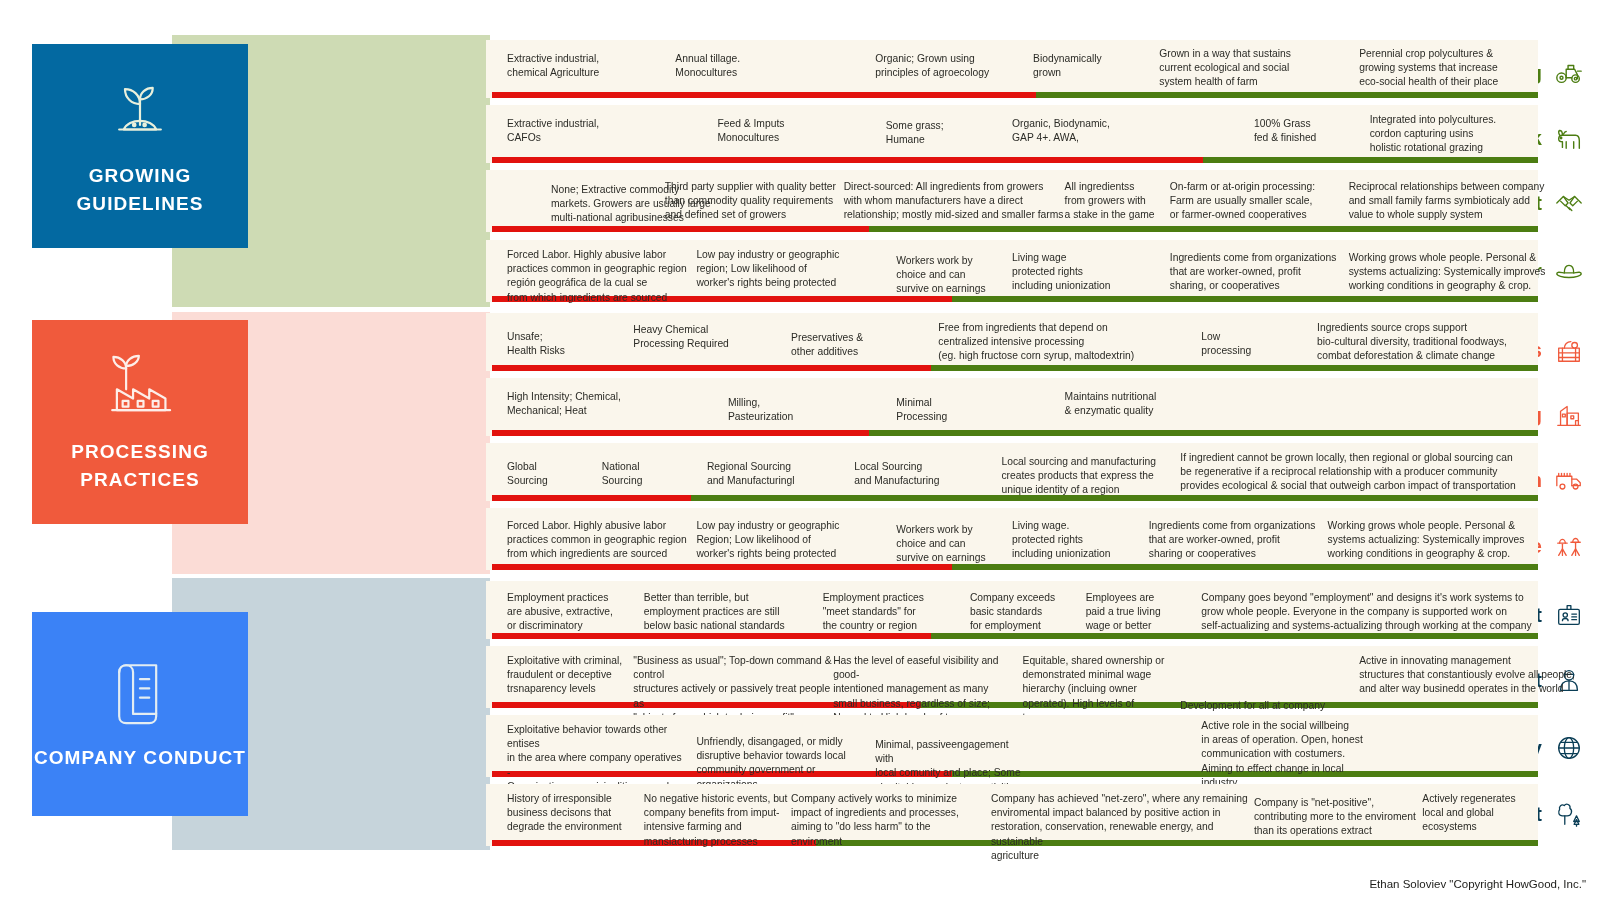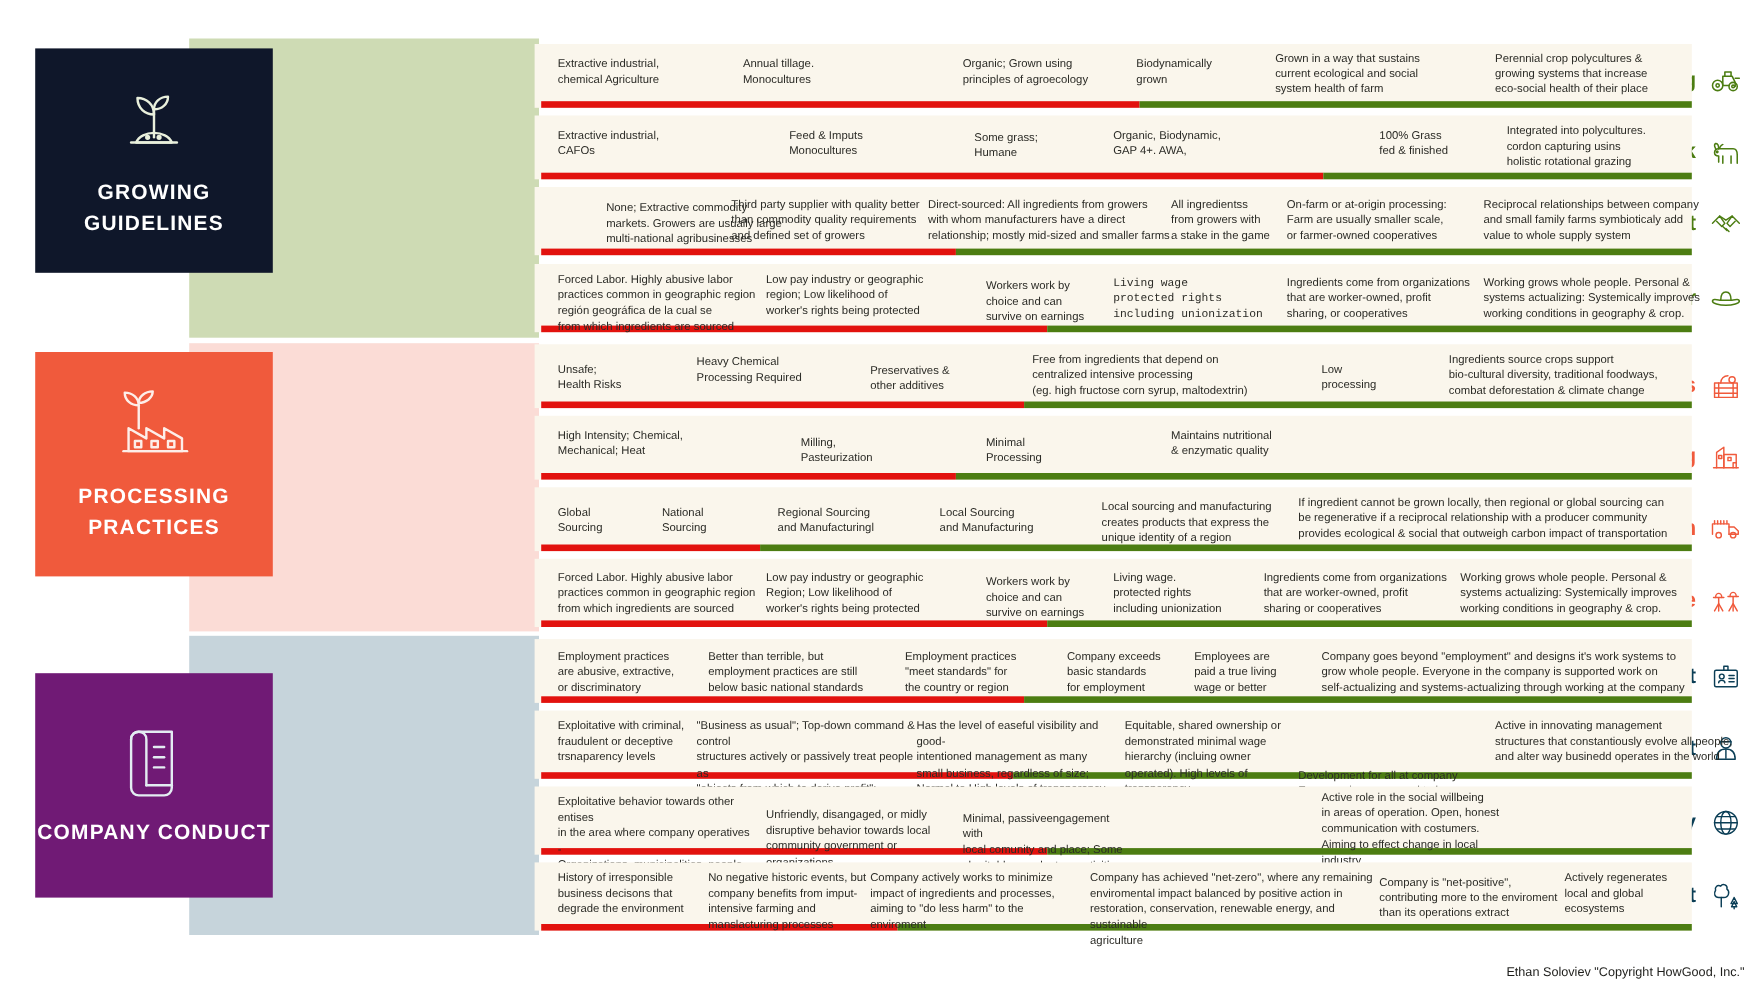--- a/index.html
+++ b/index.html
@@ -109,21 +109,21 @@
   <div class="band" style="top:35px;height:272px;">
     <div class="band-tint" style="background:#cedbb4;"></div>
   </div>
   <div class="band" style="top:312px;height:262px;">
     <div class="band-tint" style="background:#fbdcd6;"></div>
   </div>
   <div class="band" style="top:578px;height:272px;">
     <div class="band-tint" style="background:#c6d4db;"></div>
   </div>
 
-  <div class="section-card" style="top:44px;height:204px;background:#0f172a;">
+  <div class="section-card" style="top:44px;height:204px;background:#0369a1;">
     <span class="sc-icon">
       <svg viewBox="0 0 64 64" width="74" height="74" fill="none" stroke="#e9f0dc" stroke-width="1.9" stroke-linecap="round" stroke-linejoin="round">
         <path d="M32 44 V22"></path>
         <path d="M32 26 C32 18 26 13 19 13 C19 21 25 26 32 26 Z"></path>
         <path d="M32 22 C32 16 37 12 43 12 C43 18 38 22 32 22 Z"></path>
         <path d="M18 48 C22 38 42 38 46 48 Z"></path>
         <path d="M14 48 H50"></path>
         <circle cx="27" cy="44" r="1.1" fill="#e9f0dc"></circle>
         <circle cx="36" cy="44" r="1.1" fill="#e9f0dc"></circle>
       </svg>
@@ -142,21 +142,21 @@
         <rect x="17" y="44" width="5" height="5"></rect>
         <rect x="30" y="44" width="5" height="5"></rect>
         <rect x="43" y="44" width="5" height="5"></rect>
         <path d="M8 52 H58"></path>
       </svg>
     </span>
     <span class="sc-title">PROCESSING
 PRACTICES</span>
   </div>
 
-  <div class="section-card" style="top:612px;height:204px;background:#701a75;">
+  <div class="section-card" style="top:612px;height:204px;background:#3b82f6;">
     <span class="sc-icon">
       <svg viewBox="0 0 64 64" width="74" height="74" fill="none" stroke="#e3edf2" stroke-width="1.9" stroke-linecap="round" stroke-linejoin="round">
         <path d="M20 8 H46 V52 C46 56 43 58 40 58 H20 C17 58 14 56 14 52 V14 C14 10 17 8 20 8 Z"></path>
         <path d="M14 14 C14 10 17 8 20 8 C23 8 26 10 26 14 V50"></path>
         <path d="M32 20 H40"></path>
         <path d="M32 28 H40"></path>
         <path d="M32 36 H40"></path>
         <path d="M26 50 H46"></path>
       </svg>
     </span>
@@ -411,21 +411,21 @@
     <div class="cell" style="left:2%;top:8px;width:18%;">Forced Labor. Highly abusive labor
 practices common in geographic region
 región geográfica de la cual se
 from which ingredients are sourced</div>
     <div class="cell" style="left:20%;top:8px;width:16%;">Low pay industry or geographic
 region; Low likelihood of
 worker's rights being protected</div>
     <div class="cell" style="left:39%;top:14px;width:12%;">Workers work by
 choice and can
 survive on earnings</div>
-    <div class="cell" style="left:50%;top:11px;width:13%;font-family:Liberation Mono, monospace;">Living wage
+    <div class="cell" style="left:50%;top:11px;width:13%;">Living wage
 protected rights
 including unionization</div>
     <div class="cell" style="left:65%;top:11px;width:18%;">Ingredients come from organizations
 that are worker-owned, profit
 sharing, or cooperatives</div>
     <div class="cell" style="left:82%;top:11px;width:22%;">Working grows whole people. Personal &amp;
 systems actualizing: Systemically improves
 working conditions in geography &amp; crop.</div>
   </div>
 

